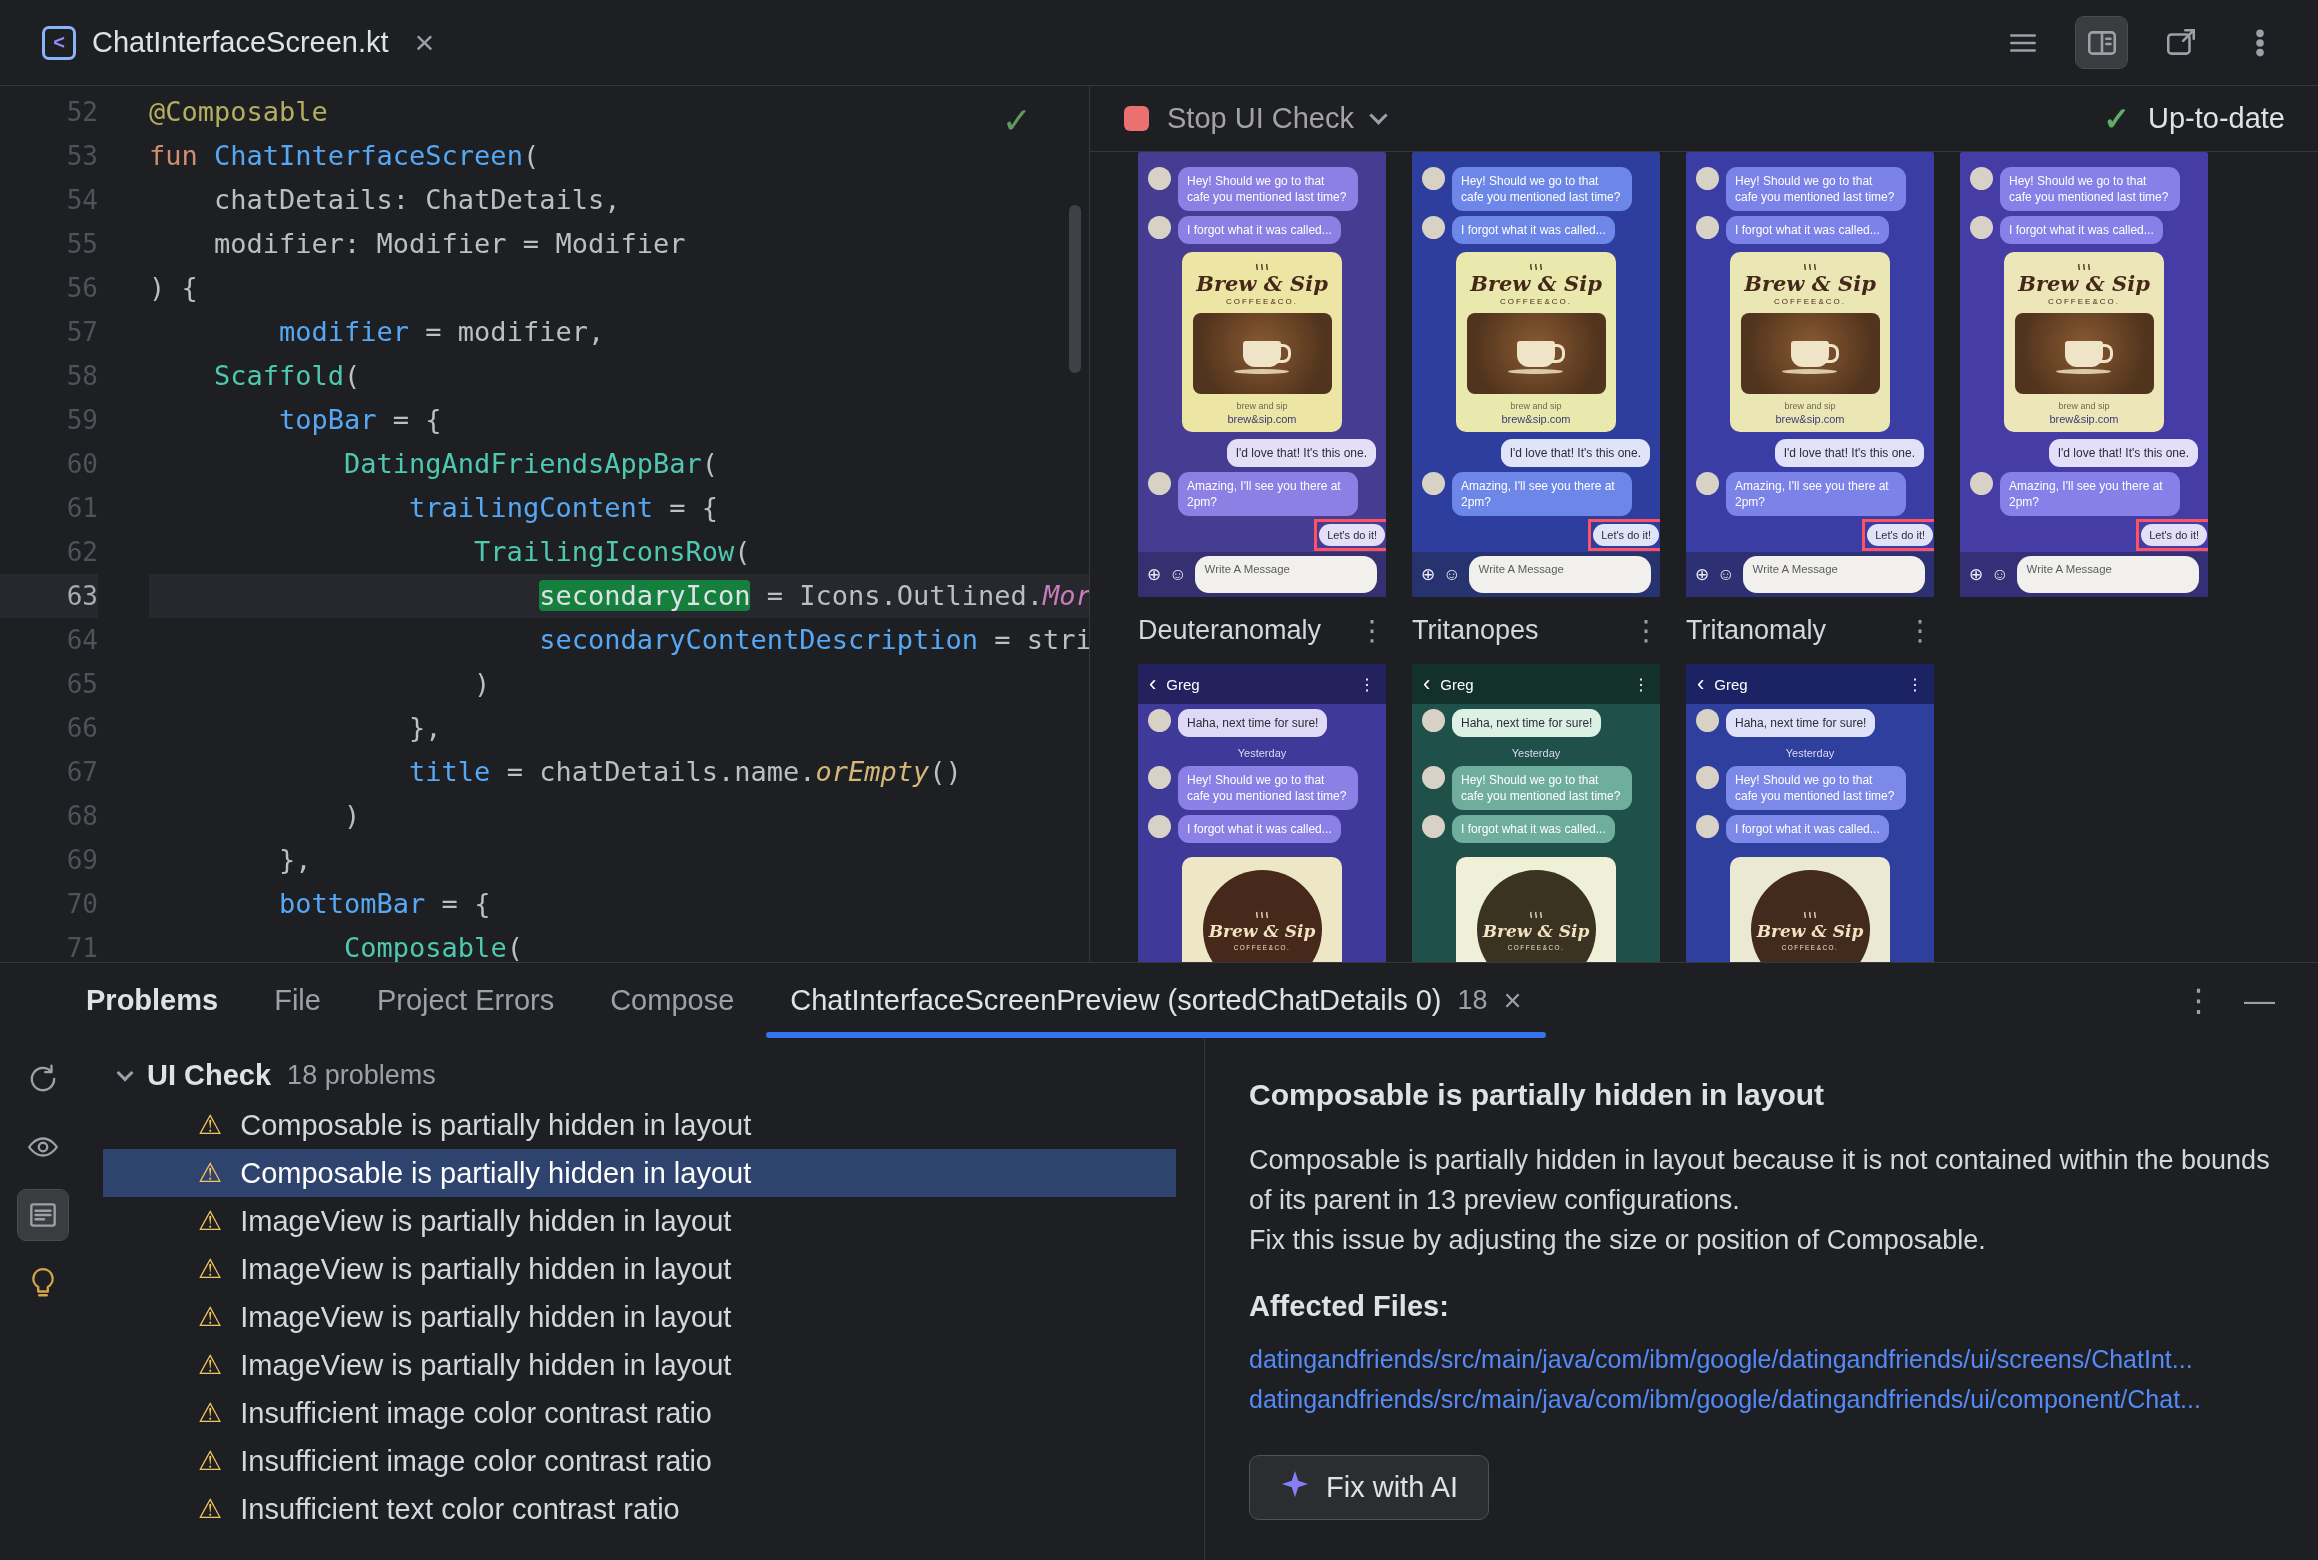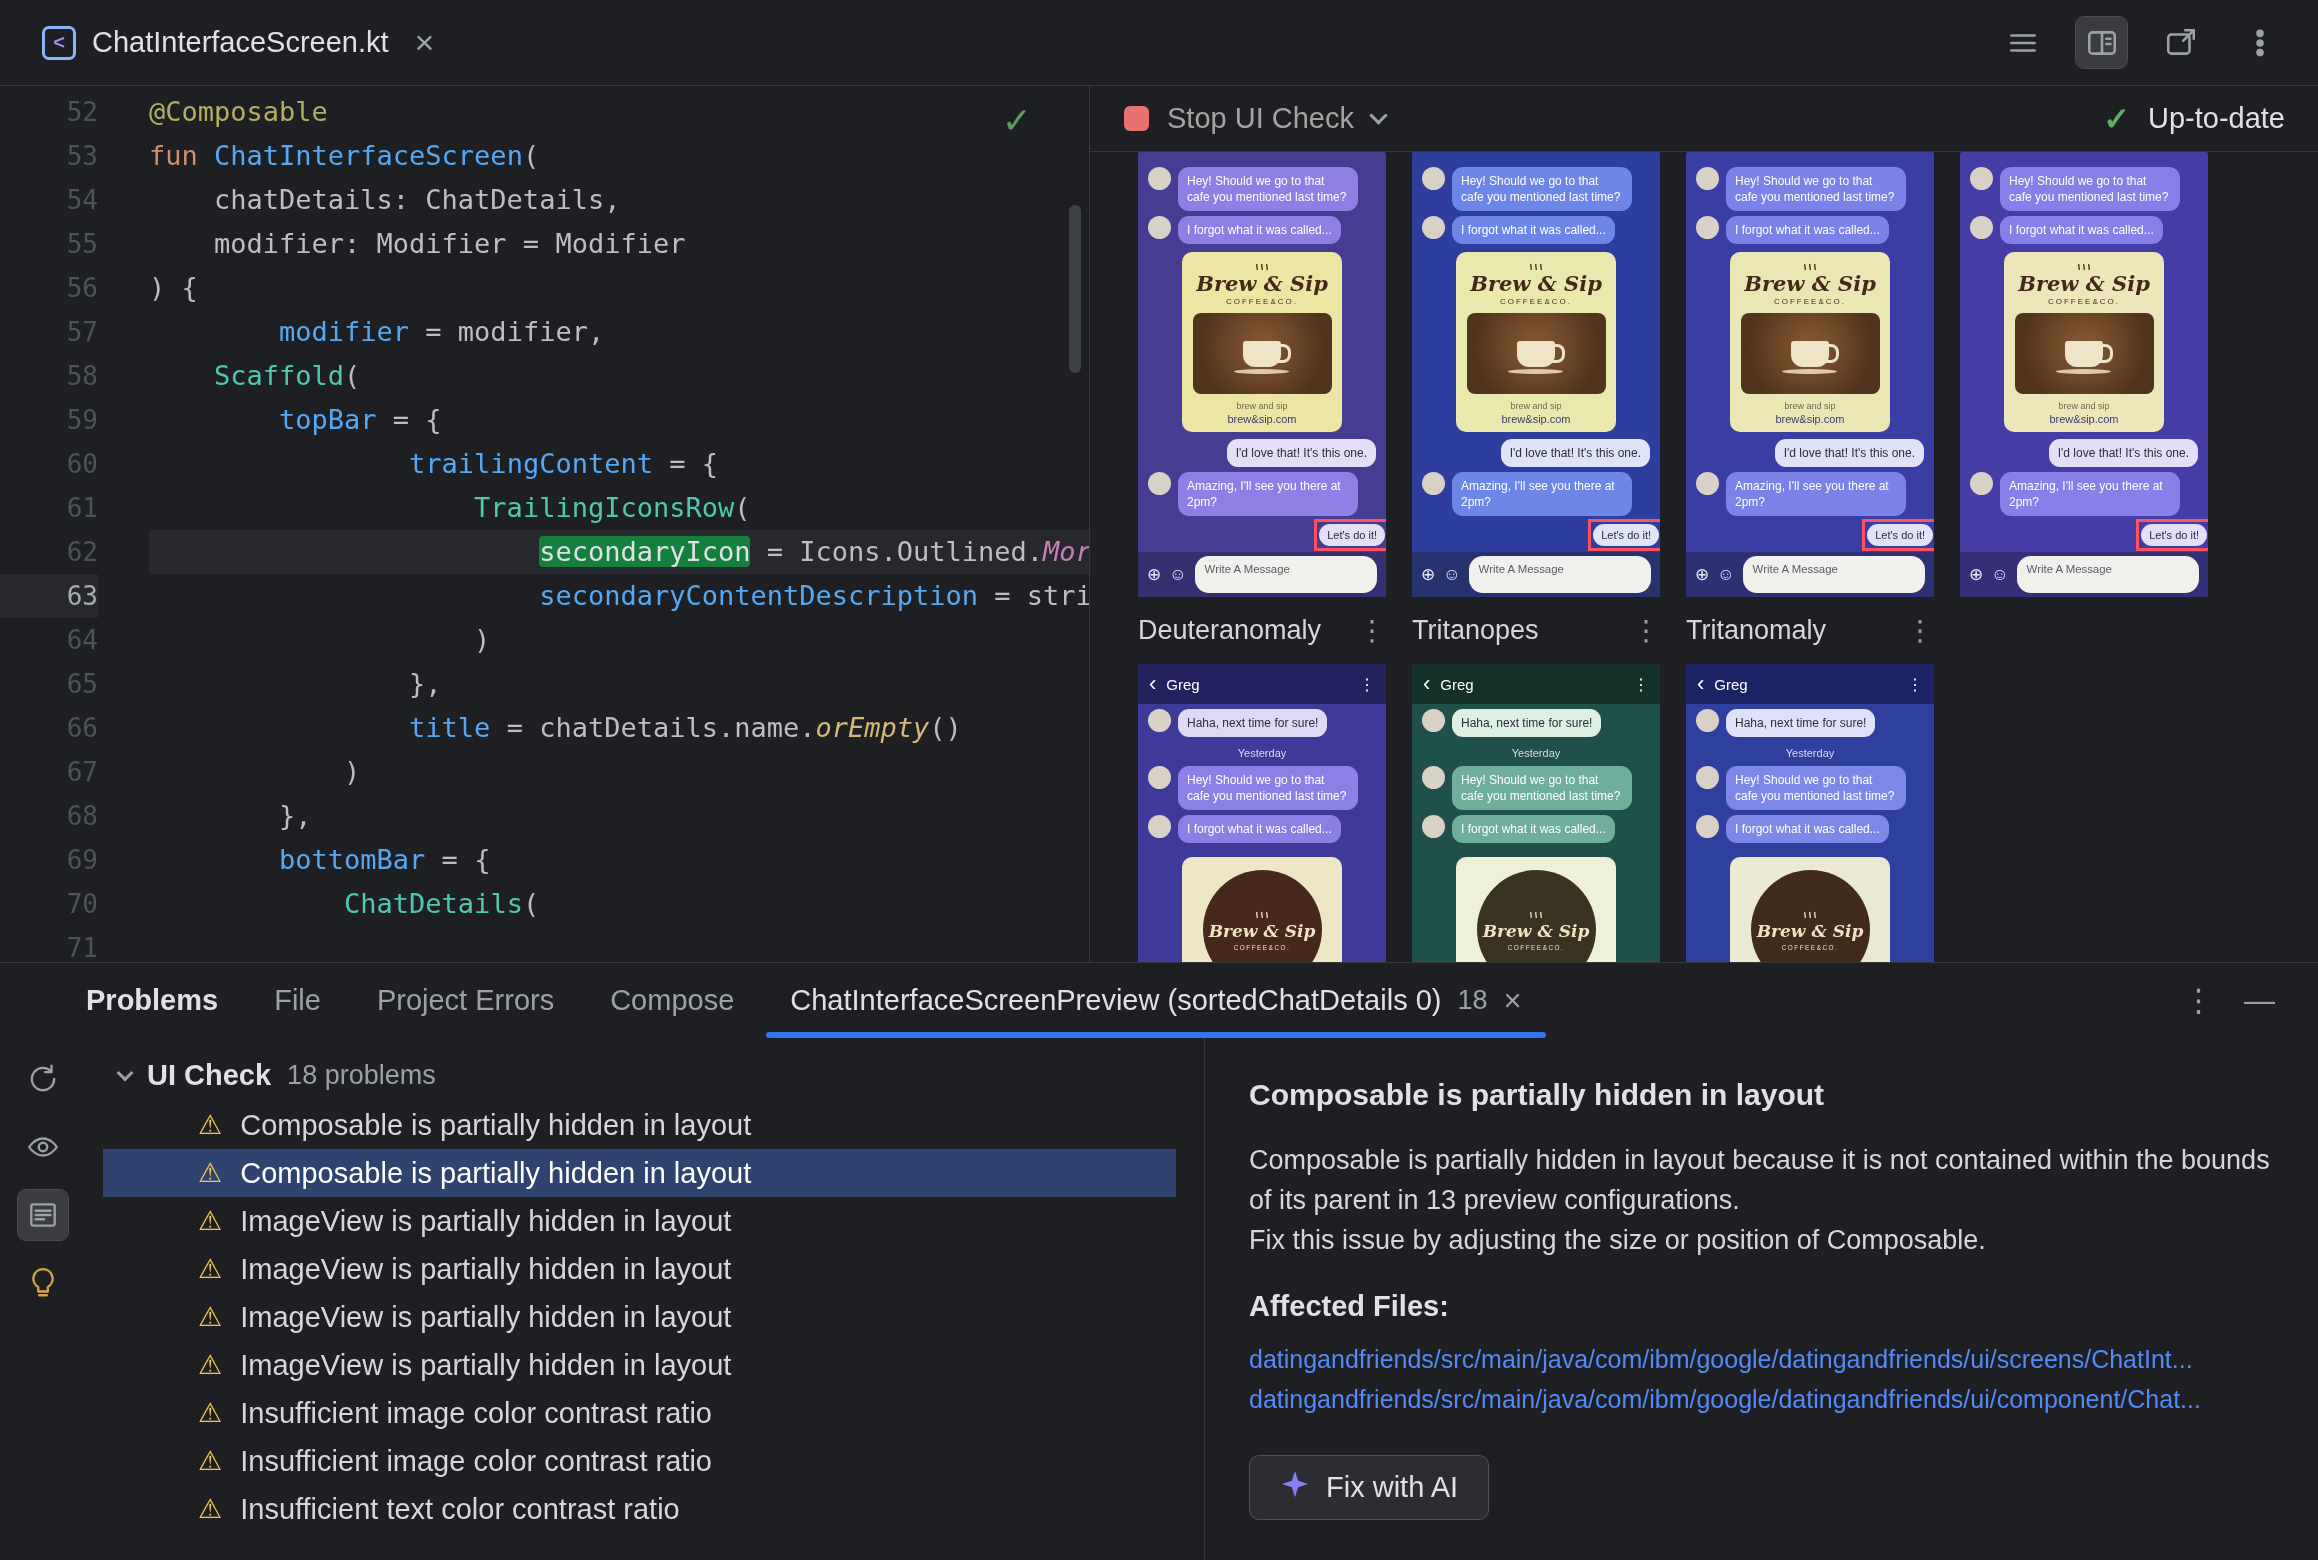--- a/index.html
+++ b/index.html
@@ -189,31 +189,32 @@
         </div>
       <div class="codepane">
           <div class="cline"><span class="ann">@Composable</span></div>
           <div class="cline"><span class="kw">fun </span><span class="fn">ChatInterfaceScreen</span><span class="">(</span></div>
           <div class="cline"><span class="">    chatDetails: ChatDetails,</span></div>
           <div class="cline"><span class="">    modifier: Modifier = Modifier</span></div>
           <div class="cline"><span class="">) {</span></div>
           <div class="cline"><span class="">        </span><span class="named">modifier</span><span class=""> = modifier,</span></div>
           <div class="cline"><span class="">    </span><span class="comp">Scaffold</span><span class="">(</span></div>
           <div class="cline"><span class="">        </span><span class="named">topBar</span><span class=""> = {</span></div>
+          <div class="cline"><span class="">            </span><span class="comp">DatingAndFriendsAppBar</span><span class="">(</span></div>
           <div class="cline"><span class="">                </span><span class="named">trailingContent</span><span class=""> = {</span></div>
           <div class="cline"><span class="">                    </span><span class="comp">TrailingIconsRow</span><span class="">(</span></div>
           <div class="cline cur"><span class="">                        </span><span class="named hl">secondaryIcon</span><span class=""> = Icons.Outlined.</span><span class="prop">More</span></div>
           <div class="cline"><span class="">                        </span><span class="named">secondaryContentDescription</span><span class=""> = strin</span></div>
           <div class="cline"><span class="">                    )</span></div>
           <div class="cline"><span class="">                },</span></div>
           <div class="cline"><span class="">                </span><span class="named">title</span><span class=""> = chatDetails.name.</span><span class="ext">orEmpty</span><span class="">()</span></div>
           <div class="cline"><span class="">            )</span></div>
           <div class="cline"><span class="">        },</span></div>
           <div class="cline"><span class="">        </span><span class="named">bottomBar</span><span class=""> = {</span></div>
-          <div class="cline"><span class="">            </span><span class="comp">ChatDetails</span><span class="">(</span></div>
+          <div class="cline"><span class="">            </span><span class="comp">Composable</span><span class="">(</span></div>
           <div class="cline"></div>
         </div>
       <span class="insp-check">✓</span>
       <div class="vscroll"></div>
     </section>
 
     <section class="preview">
       <div class="ptoolbar">
         <button class="stopbtn">
           <span class="stop-sq"></span>

